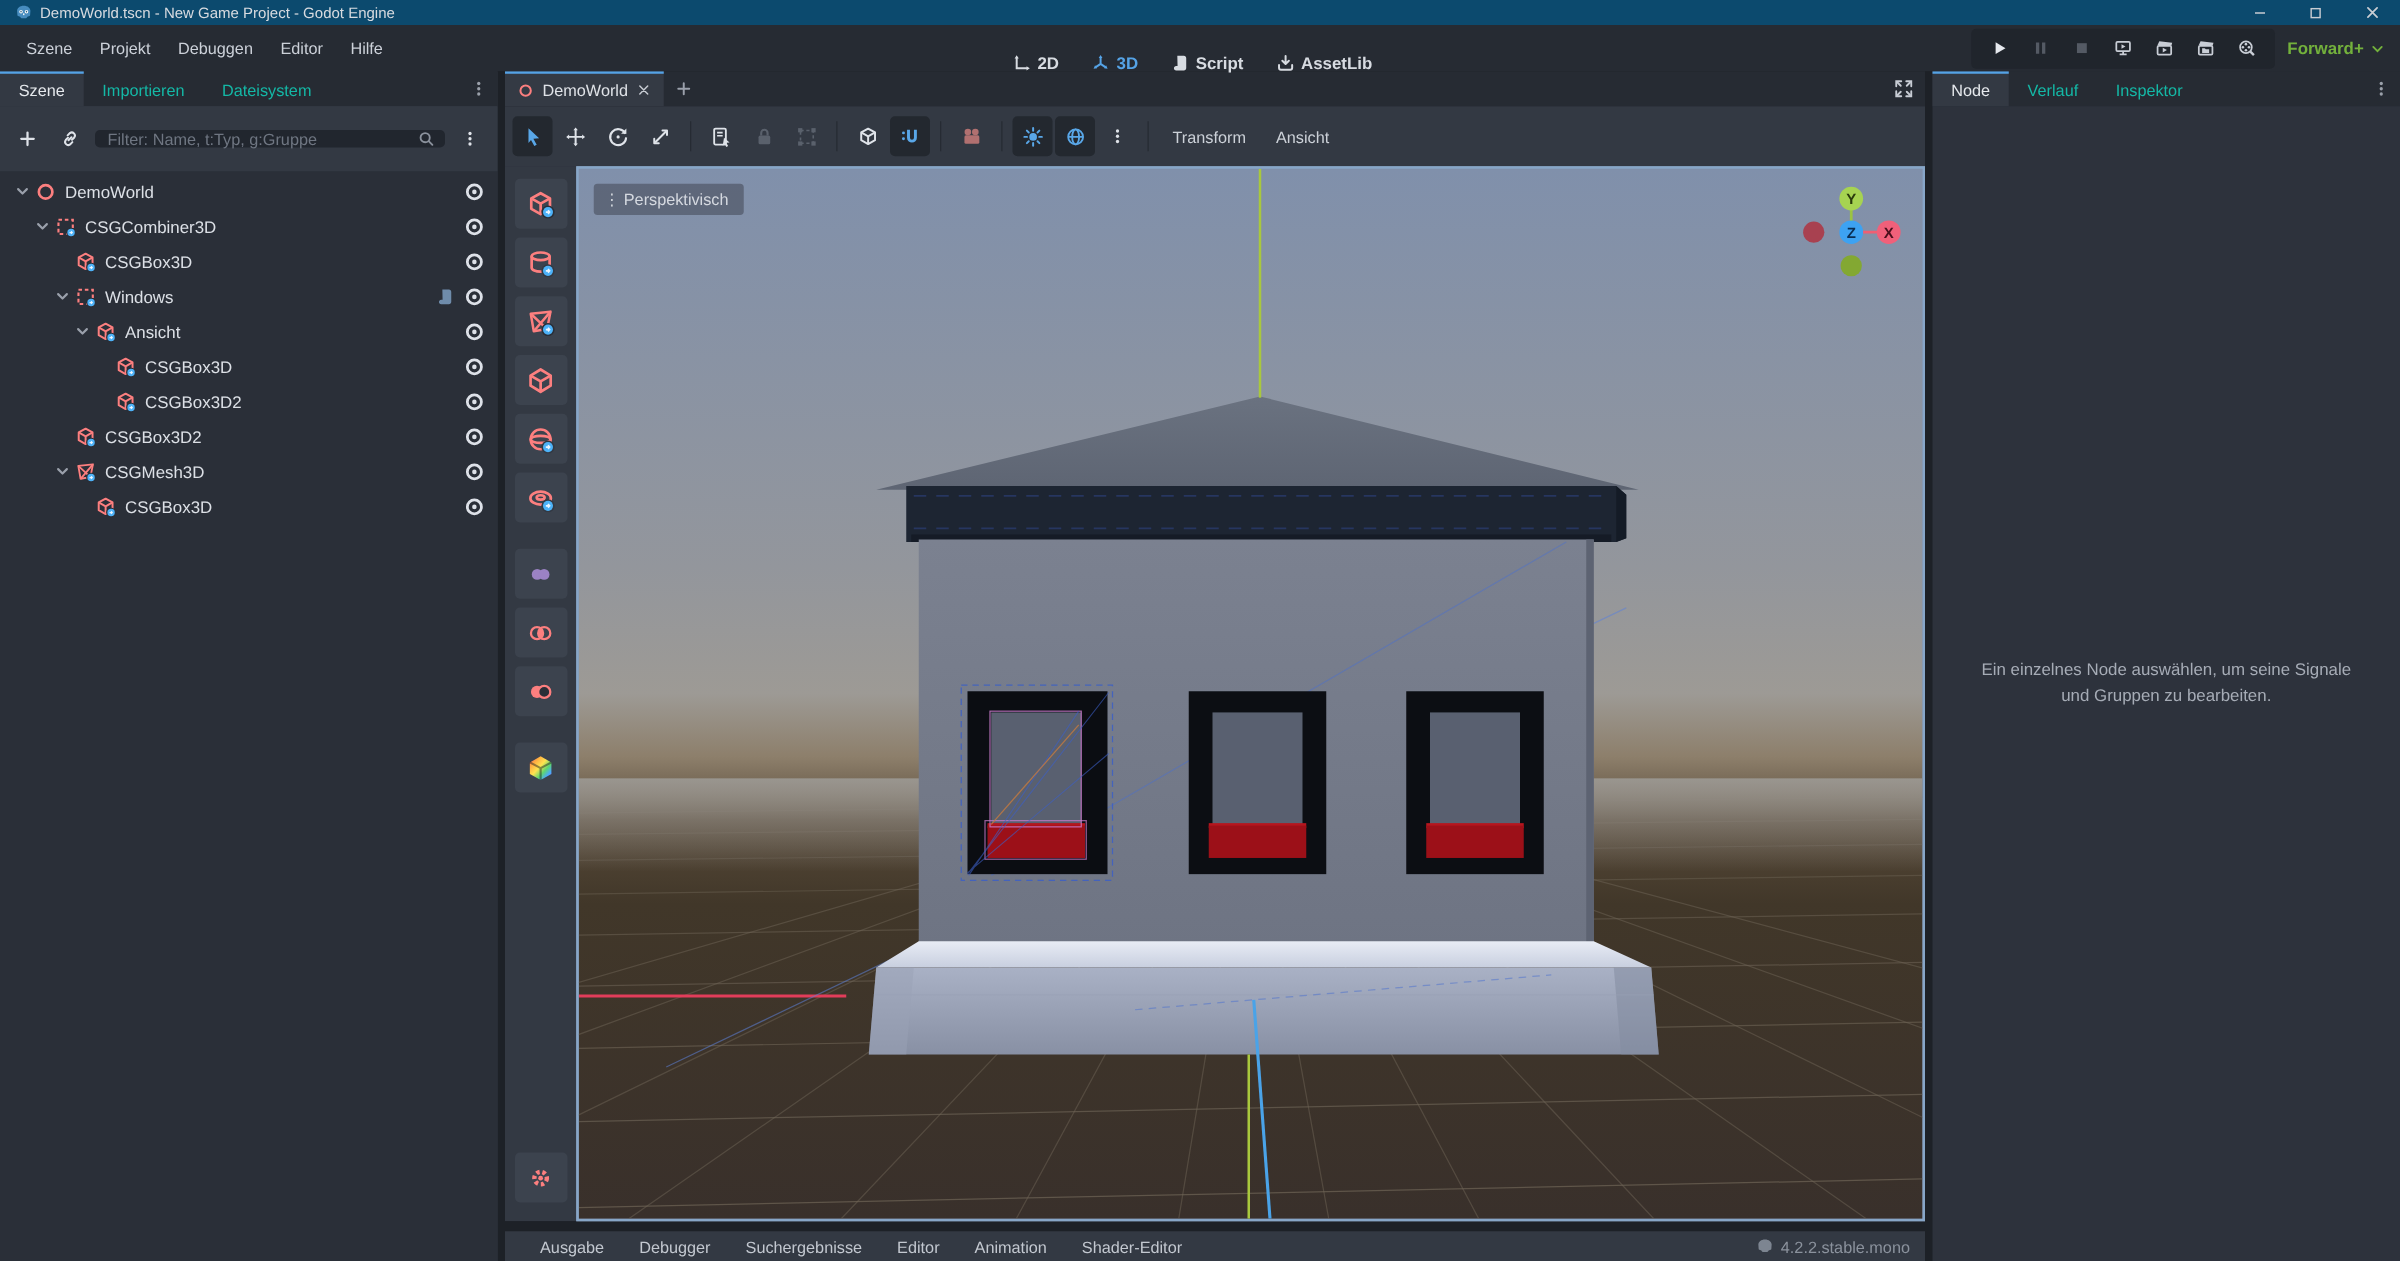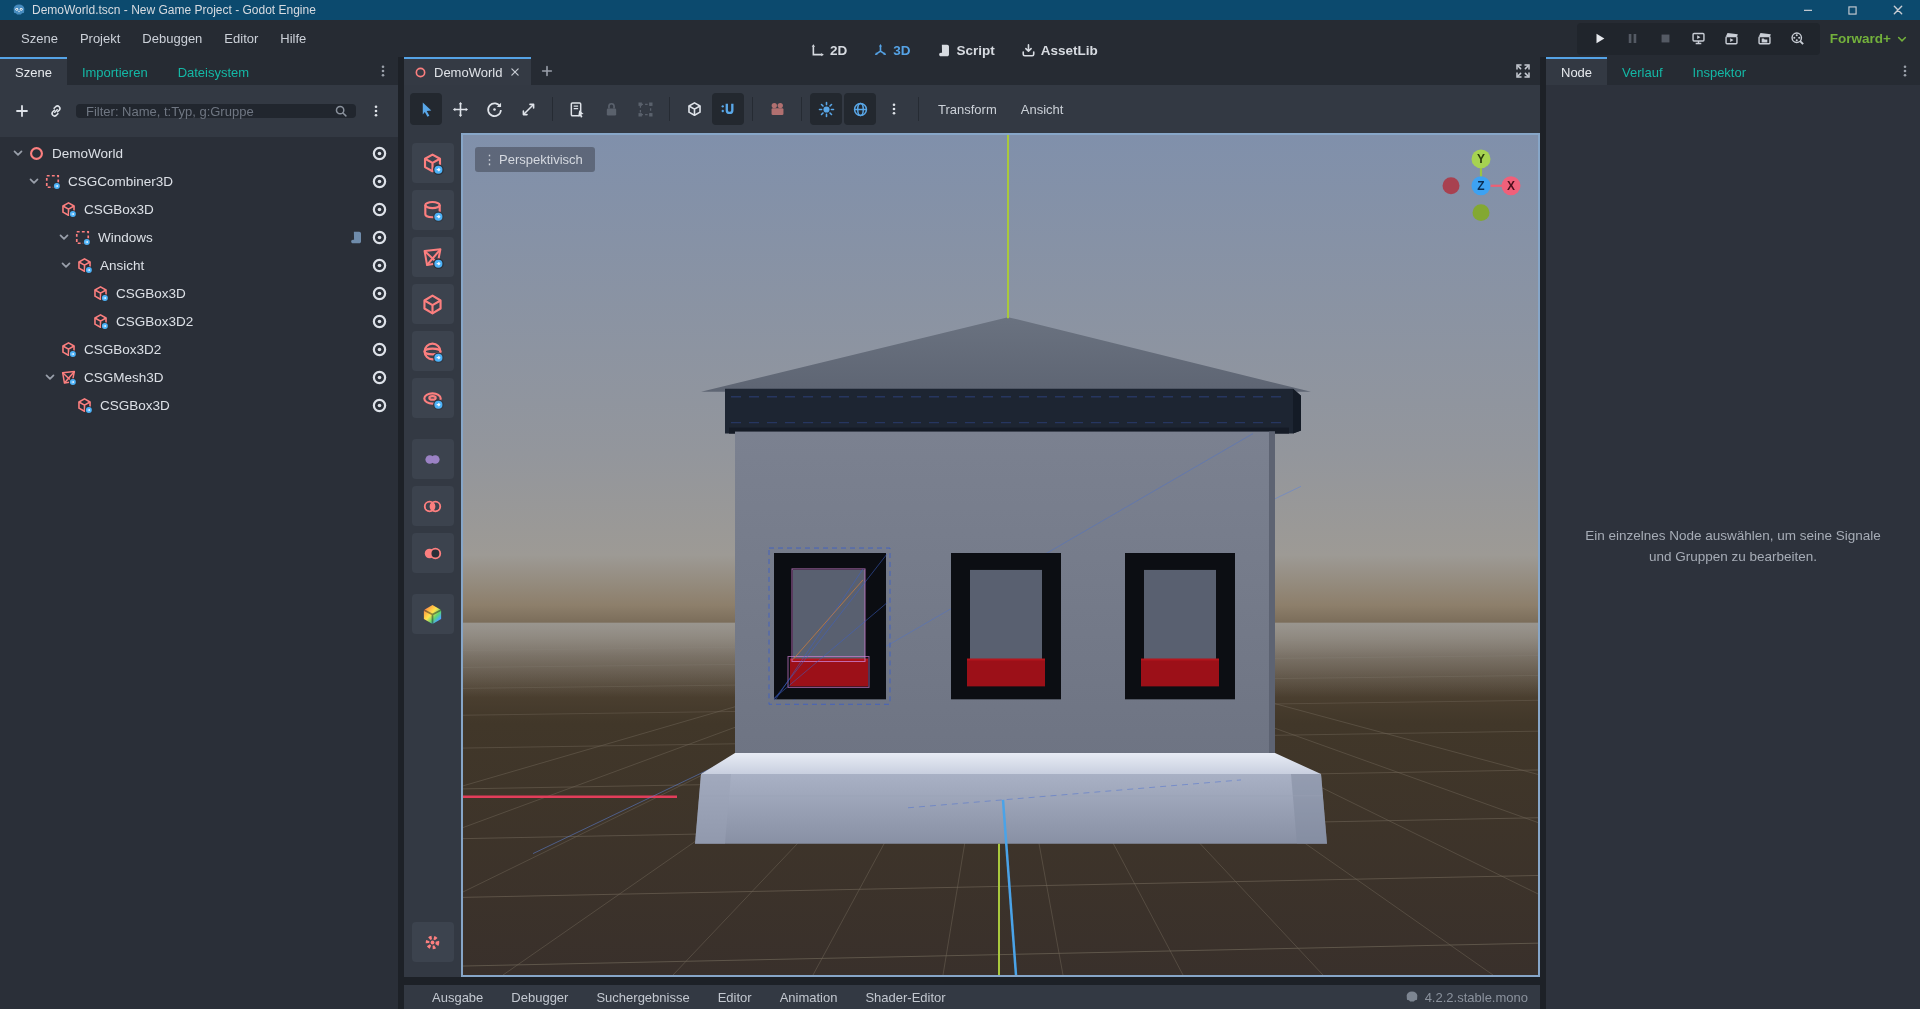--- a/index.html
+++ b/index.html
@@ -558,21 +558,21 @@
             </svg>
           <span class="tlab">CSGBox3D</span>
             <span class="flex1"></span>
           <button class="eyebtn">
               <svg class="ic">
                 <use href="#s-eye"></use>
               </svg>
             </button>
         </div>
 
-        <div class="trow" style="padding-left:56px">
+        <div class="trow" style="padding-left:42px">
           <svg class="ic chev">
               <use href="#s-chev"></use>
             </svg>
           <svg class="ic ticon">
               <use href="#s-csgcomb"></use>
             </svg>
           <span class="tlab">Windows</span>
             <span class="flex1"></span>
           <svg class="ic scripticon">
               <use href="#s-scroll"></use>

